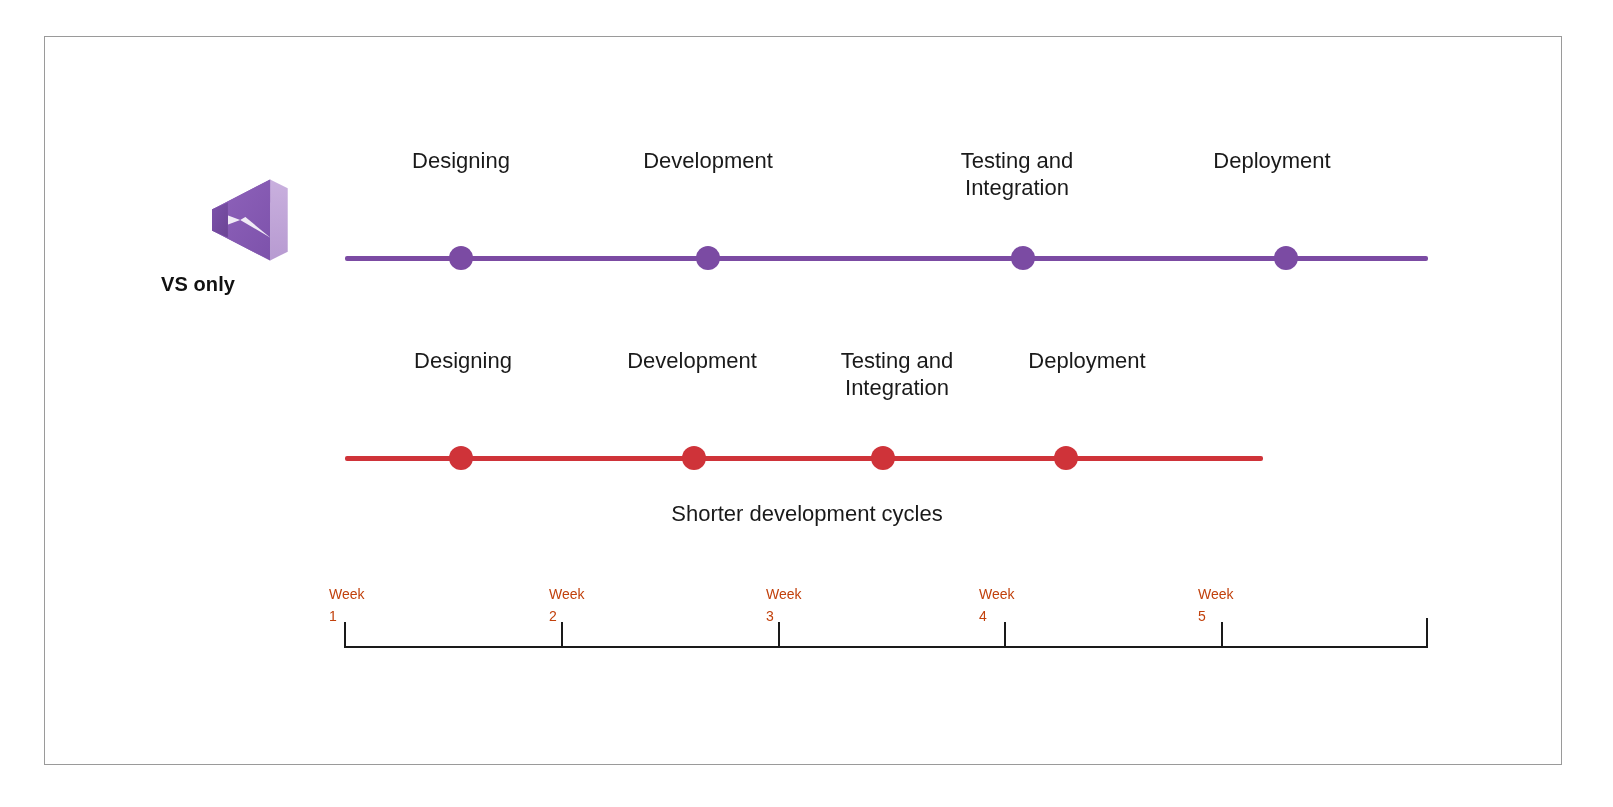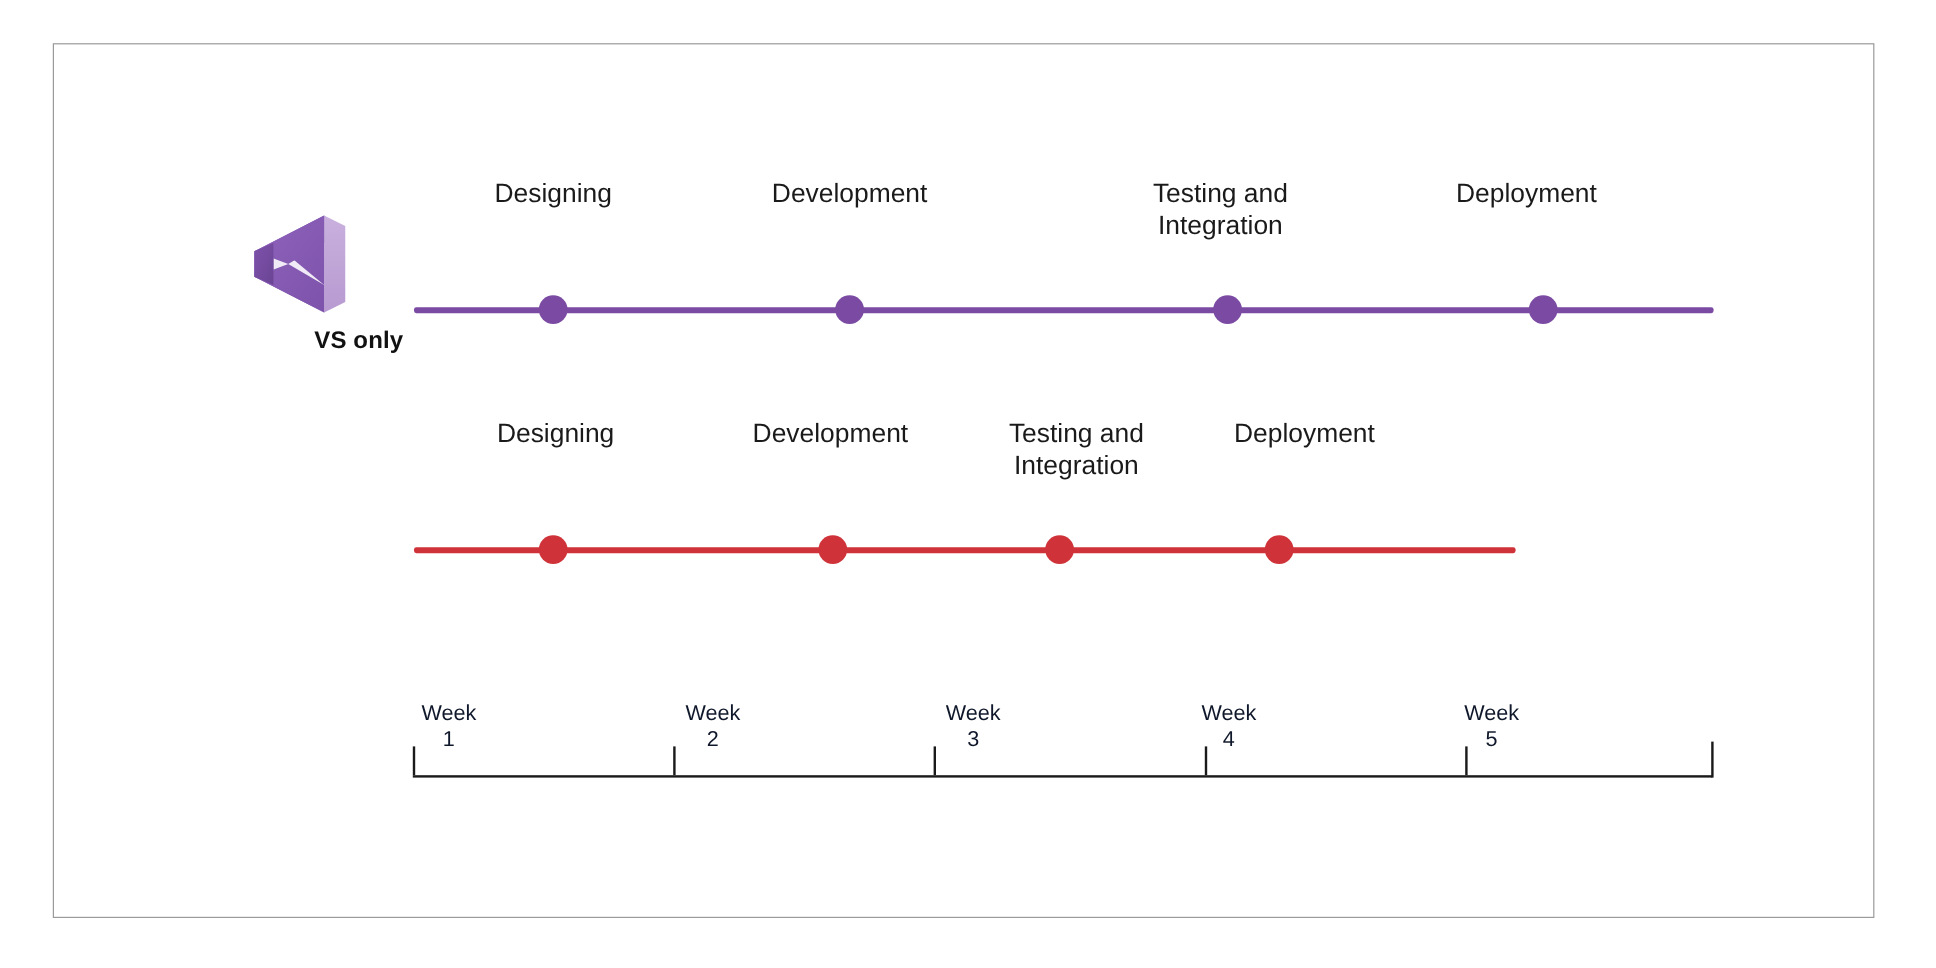--- a/index.html
+++ b/index.html
@@ -4,21 +4,21 @@
 <style>
   html,body{margin:0;padding:0;background:#ffffff;}
   body{width:1613px;height:807px;font-family:"Liberation Sans",sans-serif;color:#1a1a1a;overflow:hidden;}
 
   #card{
     position:absolute; left:44px; top:36px; width:1518px; height:729px;
     border:1.5px solid #9a9a9a; background:#ffffff; box-sizing:border-box;
   }
 
   
-  .legend{ position:absolute; text-align:right; }
+  .legend{ position:absolute; text-align:left; }
   .legend .caption{
     font-weight:bold; font-size:20px; line-height:25px; color:#111; letter-spacing:.1px;
   }
 
   #legend-vs{ left:116px; top:130px; width:175px; }
   #legend-va{ left:116px; top:330px; width:175px; }
 
   .logo-wrap{ width:175px; height:105px; display:flex; align-items:center; justify-content:center; }
   .logo-wrap.va{ height:100px; }
 
@@ -43,22 +43,22 @@
   #note{
     position:absolute; top:500px; left:806px; transform:translateX(-50%);
     font-size:22px; color:#1a1a1a; white-space:nowrap;
   }
 
   
   #axis-rule{ position:absolute; left:343px; top:645px; width:1083px; height:2px; background:#1a1a1a; }
   .axis-tick{ position:absolute; width:2px; height:24px; background:#1a1a1a; top:621px; }
   .axis-endcap{ position:absolute; width:2px; height:30px; background:#1a1a1a; top:617px; }
   .week-label{
-    position:absolute; top:582px; font-size:18px; line-height:22px; color:#0f172a;
-    text-align:center; width:90px; margin-left:-43px; white-space:pre-line;
+    position:absolute; top:582px; font-size:14px; line-height:22px; color:#c2410c;
+    text-align:left; width:90px; margin-left:-43px; white-space:pre-line;
   }
 </style>
 </head>
 <body>
 
 <div id="card">
 
   <div class="legend" id="legend-vs">
     <div class="logo-wrap">
       <svg width="88" height="88" viewBox="0 0 100 100">
@@ -114,20 +114,21 @@
     <div class="dot red" style="left:693px;"></div>
     <div class="dot red" style="left:882px;"></div>
     <div class="dot red" style="left:1065px;"></div>
 
     <div class="stage-label bottom" style="left:462px;">Designing</div>
     <div class="stage-label bottom" style="left:691px;">Development</div>
     <div class="stage-label bottom" style="left:896px;">Testing and
 Integration</div>
     <div class="stage-label bottom" style="left:1086px;">Deployment</div>
 
+    <div id="note">Shorter development cycles</div>
 
     <div id="axis-rule"></div>
 
     <div class="axis-tick" style="left:343px;"></div>
     <div class="axis-tick" style="left:560px;"></div>
     <div class="axis-tick" style="left:777px;"></div>
     <div class="axis-tick" style="left:1003px;"></div>
     <div class="axis-tick" style="left:1220px;"></div>
     <div class="axis-endcap" style="left:1425px;"></div>
 

